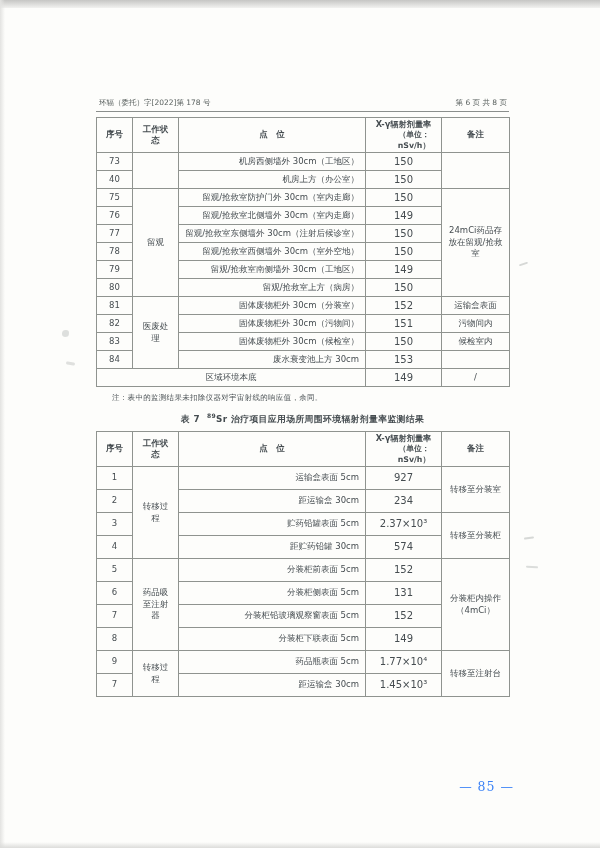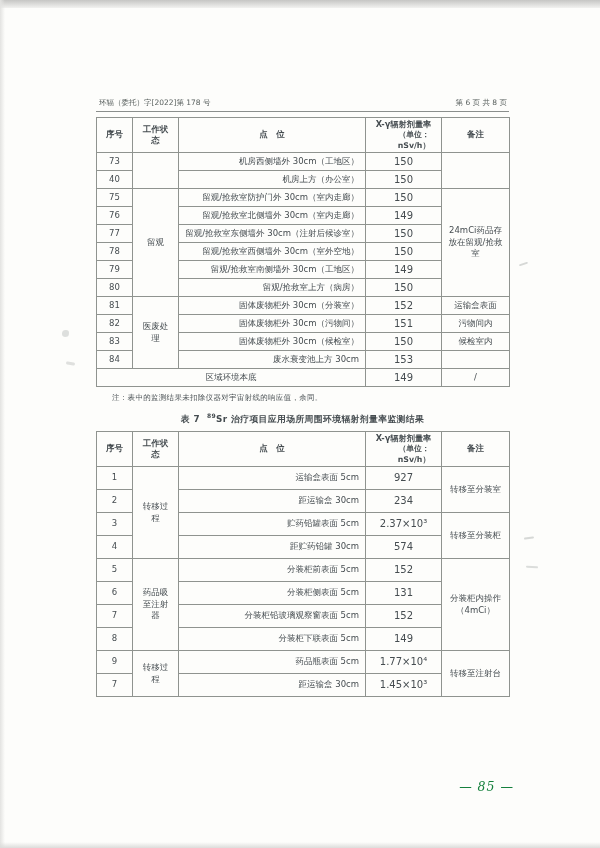--- a/index.html
+++ b/index.html
@@ -36,22 +36,22 @@
   #t6 tr.hdr-row, #t7 tr.hdr-row{height:28px;}
   td.val{font-size:10px;}
   td.ws, td.rm{padding:1px 6px;}
 
   .note{font-size:7.5px;color:#4c5356;margin:6px 0 0 16px;letter-spacing:.3px;}
   .t7-title{text-align:center;font-size:8.8px;font-weight:bold;
     color:#454c50;margin-top:9px;letter-spacing:.4px;}
   .t7-title sup{font-size:6px;}
 
   .page-num{position:absolute;top:779px;right:86px;font-size:12.5px;
-    color:#15803d;font-family:"DejaVu Serif",serif;letter-spacing:1px;
-    display:flex;gap:10px;align-items:center;font-style:italic;}
+    color:#3b82f6;font-family:"DejaVu Serif",serif;letter-spacing:1px;
+    display:flex;gap:10px;align-items:center;}
 
   .artifact{position:absolute;background:#b7bab8;opacity:.55;border-radius:2px;}
   .a1{top:263px;right:72px;width:9px;height:2px;transform:rotate(-18deg);}
   .a2{top:330px;left:62px;width:7px;height:7px;border-radius:50% 40% 55% 45%;
       background:#c3c6c4;}
   .a3{top:362px;left:66px;width:9px;height:3px;transform:rotate(10deg);
       background:#c6c9c7;}
   .a4{top:537px;right:66px;width:10px;height:2px;transform:rotate(-8deg);}
   .a5{top:566px;right:62px;width:12px;height:2px;transform:rotate(4deg);
       background:#c0c3c1;}

